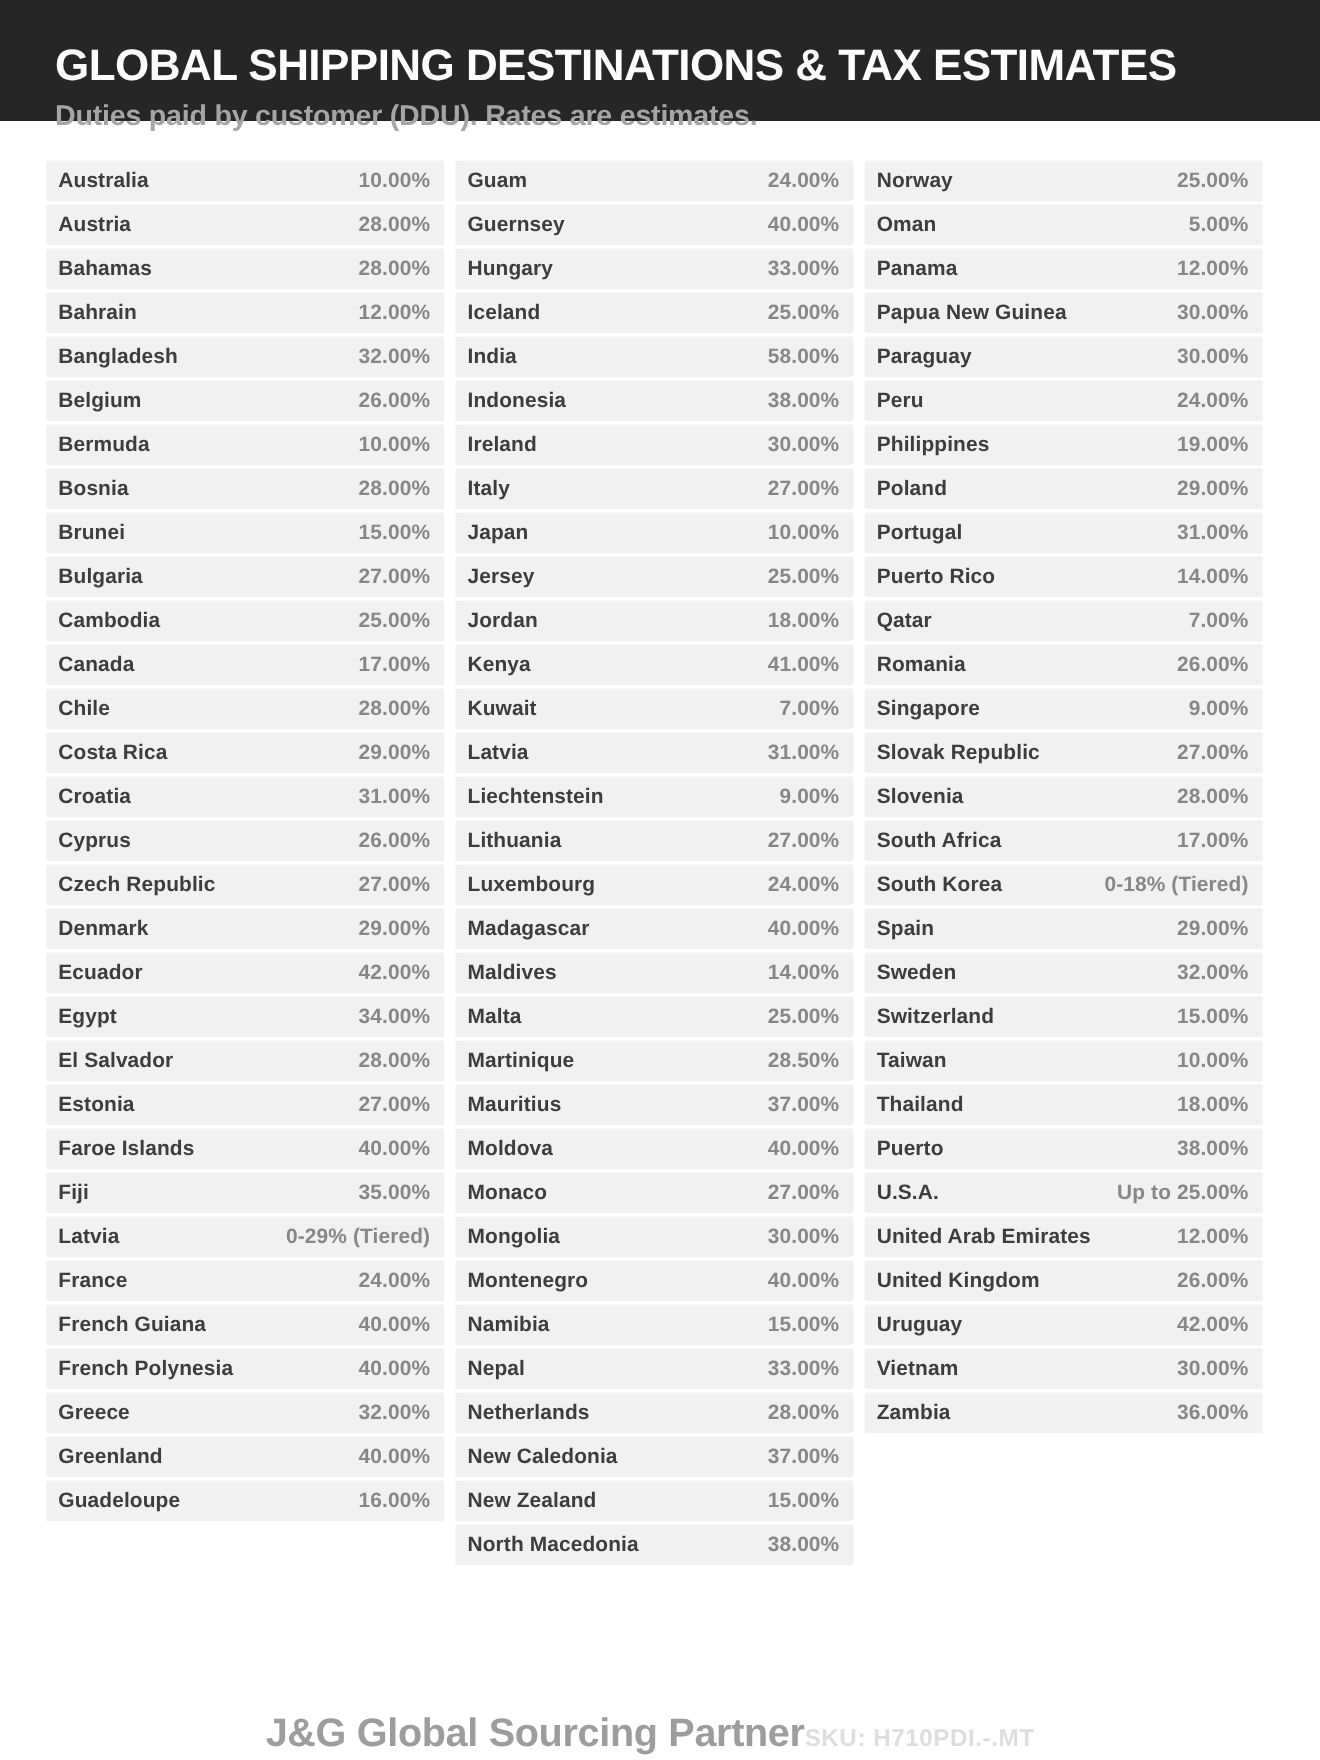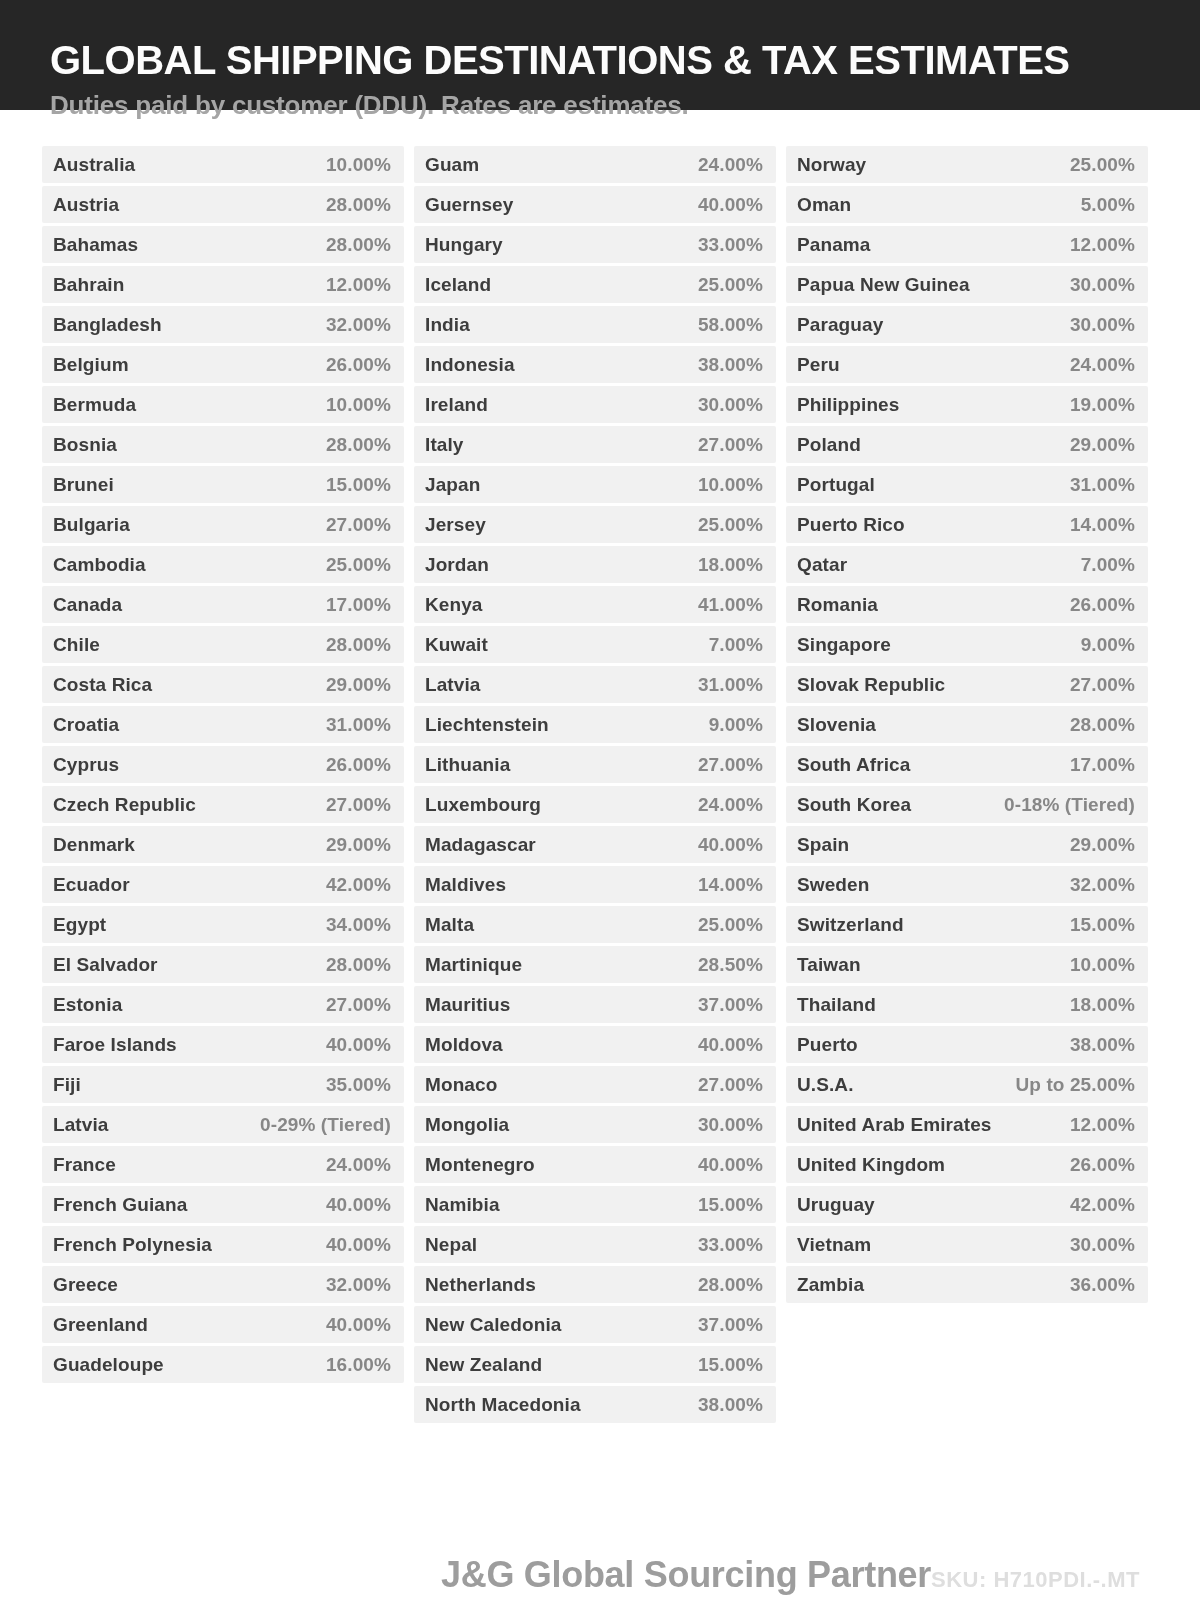--- a/index.html
+++ b/index.html
@@ -64,21 +64,21 @@
     letter-spacing: 0.1px;
     white-space: nowrap;
     margin-left: 8px;
   }
   .footer {
     position: absolute;
     left: 42px;
     right: 60px;
     top: 1522px;
     display: flex;
-    justify-content: flex-end;
+    justify-content: center;
     align-items: baseline;
   }
   .brand {
     color: #9d9d9d;
     font-size: 36px;
     font-weight: 700;
     letter-spacing: -0.3px;
   }
   .sku {
     color: #dedede;

